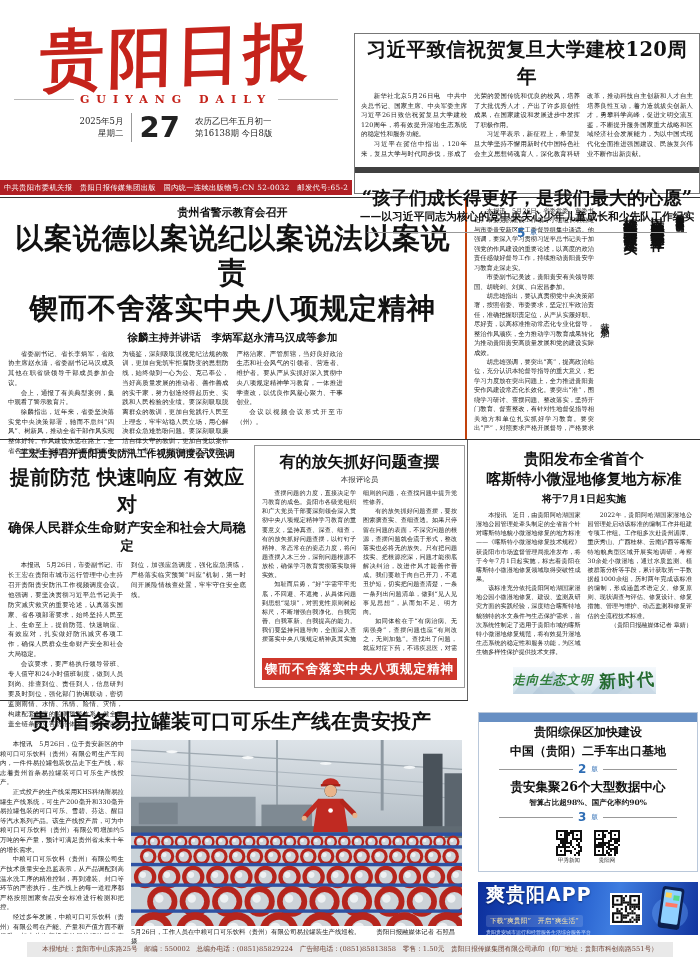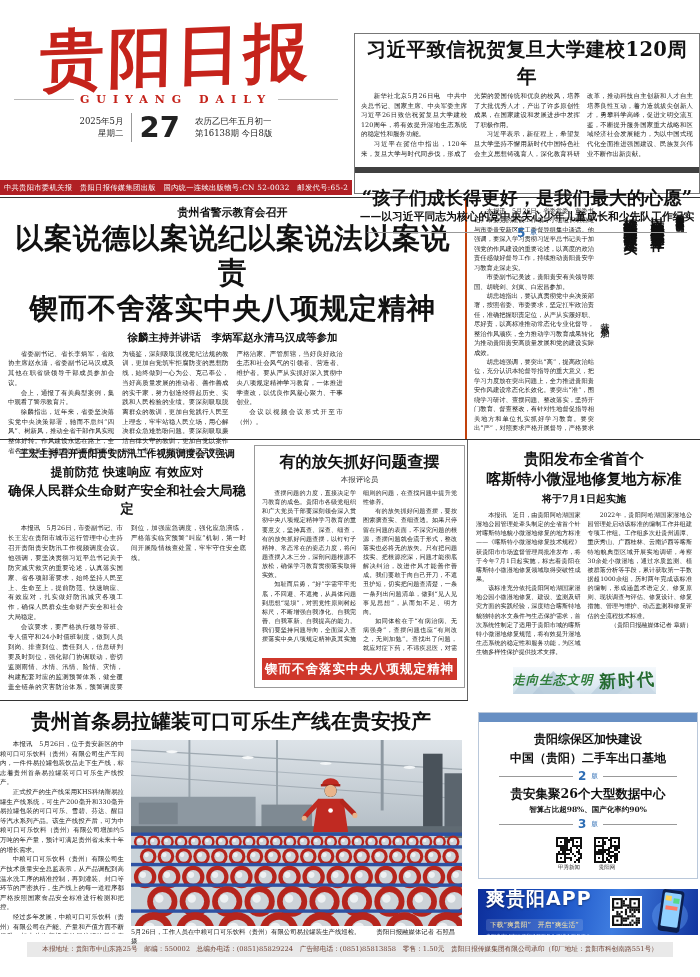--- a/index.html
+++ b/index.html
@@ -45,21 +45,21 @@
   .sup-body{width:120px;font-size:6.3px;line-height:1.5;text-align:justify;overflow:hidden;color:#222;}
   .v{writing-mode:vertical-rl;}
   .sup-attendee{font-size:9.5px;width:15px;align-self:center;margin:0 2px;letter-spacing:2px;}
   .sup-hl{font-weight:900;font-size:14px;width:27px;letter-spacing:1.5px;
           font-family:"DejaVu Sans","Liberation Sans",sans-serif;text-align:start;}
   .sup-kicker{font-size:9px;width:16px;letter-spacing:.5px;margin-left:3px;}
   
   .mid-row{display:flex;height:260px;box-sizing:border-box;}
   .flood{width:252px;padding:8px 6px 0 8px;box-sizing:border-box;}
   .flood-kicker{font-size:9.8px;font-weight:bold;text-align:center;}
-  .flood-hl1{font-size:12px;font-weight:900;text-align:center;font-family:"DejaVu Sans",sans-serif;margin-top:3px;}
+  .flood-hl1{font-size:20px;font-weight:900;text-align:center;font-family:"DejaVu Sans",sans-serif;margin-top:3px;}
   .flood-hl2{font-size:13.2px;font-weight:900;text-align:center;font-family:"DejaVu Sans",sans-serif;margin-top:1px;}
   .flood-body{font-size:6.4px;line-height:1.55;column-count:2;column-gap:8px;column-fill:auto;
               text-align:justify;margin-top:6px;height:178px;overflow:hidden;color:#222;}
   .commentary{width:211px;margin:5px 2px 12px;border:1px solid #999;padding:6px 7px 0;
               box-sizing:border-box;display:flex;flex-direction:column;}
   .comm-title{font-size:16px;font-weight:900;text-align:center;font-family:"DejaVu Sans",sans-serif;}
   .comm-byline{font-size:7.5px;text-align:center;margin:2px 0 3px;color:#333;}
   .comm-body{font-size:6.1px;line-height:1.5;column-count:2;column-gap:7px;column-fill:auto;
              text-align:justify;flex:1;overflow:hidden;color:#222;}
   .comm-banner{background:#cf372b;color:#fff;font-weight:900;font-size:12.5px;text-align:center;
@@ -83,21 +83,21 @@
   .coke-hl{font-size:20px;font-weight:900;text-align:center;font-family:"DejaVu Sans",sans-serif;margin:1px 0 5px;}
   .coke-flex{display:flex;gap:7px;}
   .coke-body{width:124px;font-size:6.4px;line-height:1.5;text-align:justify;overflow:hidden;height:194px;color:#222;}
   .photo-wrap{flex:1;}
   .photo{width:100%;height:186px;display:block;background:#c9d2d8;}
   .caption{font-size:6.4px;margin-top:2px;color:#222;}
   .caption .credit{margin-left:14px;}
   .right-bottom{flex:1;padding:12px 2px 0 10px;box-sizing:border-box;display:flex;flex-direction:column;}
   .digest{border:1px solid #bac8da;}
   .digest-bar{height:9px;background:#678fc3;}
-  .digest-content{text-align:center;padding:9px 8px 7px;}
+  .digest-content{text-align:center;padding:2px 8px 7px;}
   .dg-t1{font-size:12px;font-weight:bold;}
   .dg-t2{font-size:12px;font-weight:bold;margin-top:2px;}
   .dg-title2{font-size:12.5px;font-weight:bold;margin-top:4px;}
   .dg-sub{font-size:7.5px;font-weight:bold;margin-top:2px;color:#222;}
   .qr-row{display:flex;justify-content:center;gap:12px;margin-top:7px;}
   .qr-item{text-align:center;}
   .qr{width:26px;height:26px;display:block;}
   .qr-label{font-size:5.5px;margin-top:1px;color:#333;}
   .app-banner{margin-top:10px;height:57px;position:relative;overflow:hidden;display:flex;align-items:center;
               gap:8px;padding:0 8px;box-sizing:border-box;

